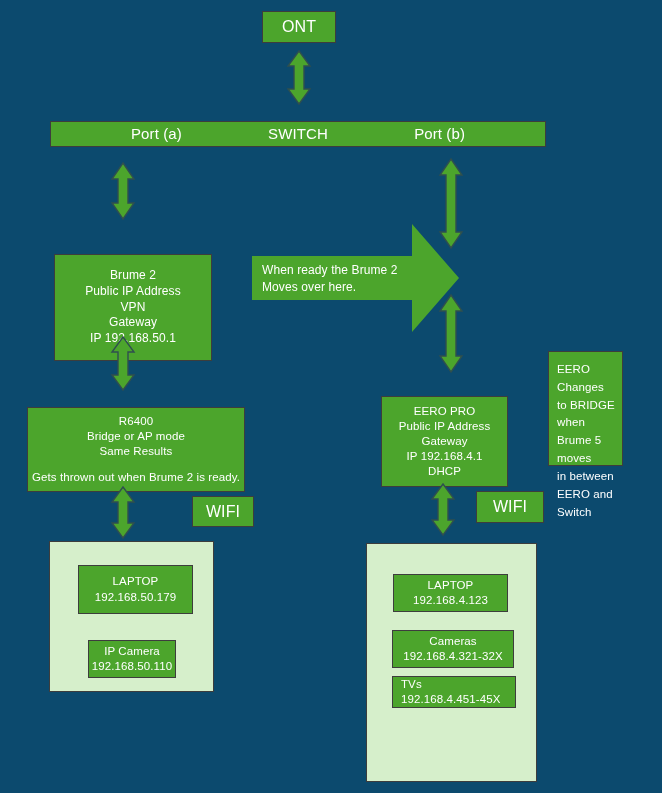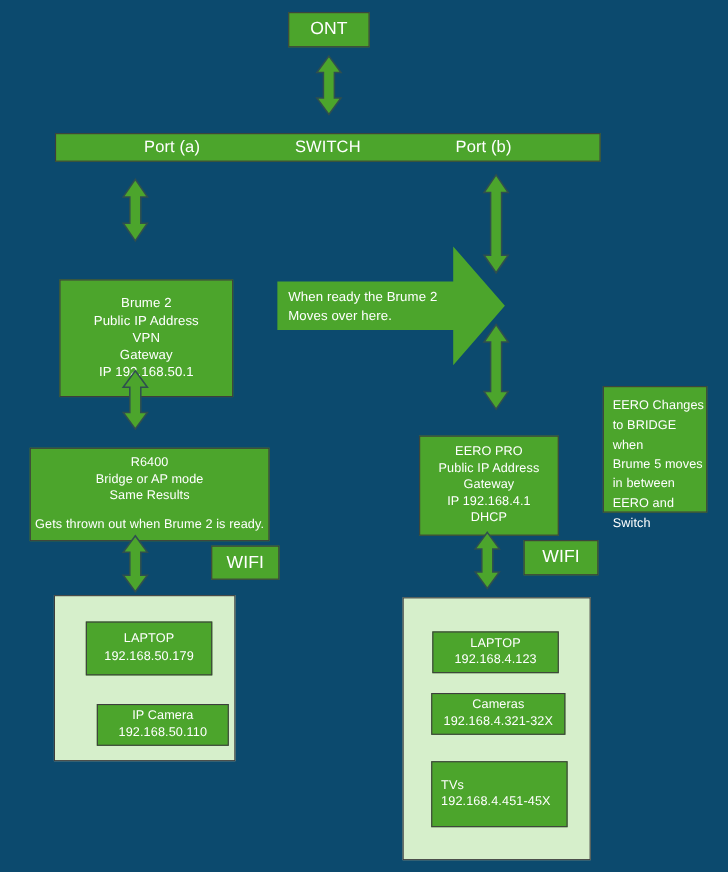--- a/index.html
+++ b/index.html
@@ -137,21 +137,21 @@
   </div>
 
   <div class="node" style="left:381px; top:396px; width:127px; height:91px; font-size:11.5px;">
     <span class="ln">EERO PRO</span>
     <span class="ln">Public IP Address</span>
     <span class="ln">Gateway</span>
     <span class="ln">IP 192.168.4.1</span>
     <span class="ln">DHCP</span>
   </div>
 
-  <div class="node left-text" style="left:548px; top:351px; width:95px; height:115px; font-size:11.5px; justify-content:flex-start; padding-top:9px; line-height:1.55;">
+  <div class="node left-text" style="left:548px; top:351px; width:75px; height:115px; font-size:11.5px; justify-content:flex-start; padding-top:9px; line-height:1.55;">
     <span class="ln">EERO Changes</span>
     <span class="ln">to BRIDGE when</span>
     <span class="ln">Brume 5 moves</span>
     <span class="ln">in between</span>
     <span class="ln">EERO and</span>
     <span class="ln">Switch</span>
   </div>
 
   <div class="arrow" style="left:110px; top:486px; width:26px; height:53px;">
     <svg width="26" height="53" viewBox="0 0 26 53" aria-hidden="true">
@@ -173,35 +173,35 @@
     <span class="ln">WIFI</span>
   </div>
 
   <div class="zone" style="left:49px; top:541px; width:165px; height:151px;"></div>
 
   <div class="node" style="left:78px; top:565px; width:115px; height:49px; font-size:11.5px;">
     <span class="ln">LAPTOP</span>
     <span class="ln">192.168.50.179</span>
   </div>
 
-  <div class="node" style="left:88px; top:640px; width:120px; height:38px; font-size:11.5px;">
+  <div class="node" style="left:88px; top:640px; width:88px; height:38px; font-size:11.5px;">
     <span class="ln">IP Camera</span>
     <span class="ln">192.168.50.110</span>
   </div>
 
   <div class="zone" style="left:366px; top:543px; width:171px; height:239px;"></div>
 
   <div class="node" style="left:393px; top:574px; width:115px; height:38px; font-size:11.5px;">
     <span class="ln">LAPTOP</span>
     <span class="ln">192.168.4.123</span>
   </div>
 
   <div class="node" style="left:392px; top:630px; width:122px; height:38px; font-size:11.5px;">
     <span class="ln">Cameras</span>
     <span class="ln">192.168.4.321-32X</span>
   </div>
 
-  <div class="node left-text" style="left:392px; top:692px; width:124px; height:60px; font-size:11.5px;">
+  <div class="node left-text" style="left:392px; top:676px; width:124px; height:32px; font-size:11.5px;">
     <span class="ln">TVs</span>
     <span class="ln">192.168.4.451-45X</span>
   </div>
 
 </div>
 
 </body></html>

